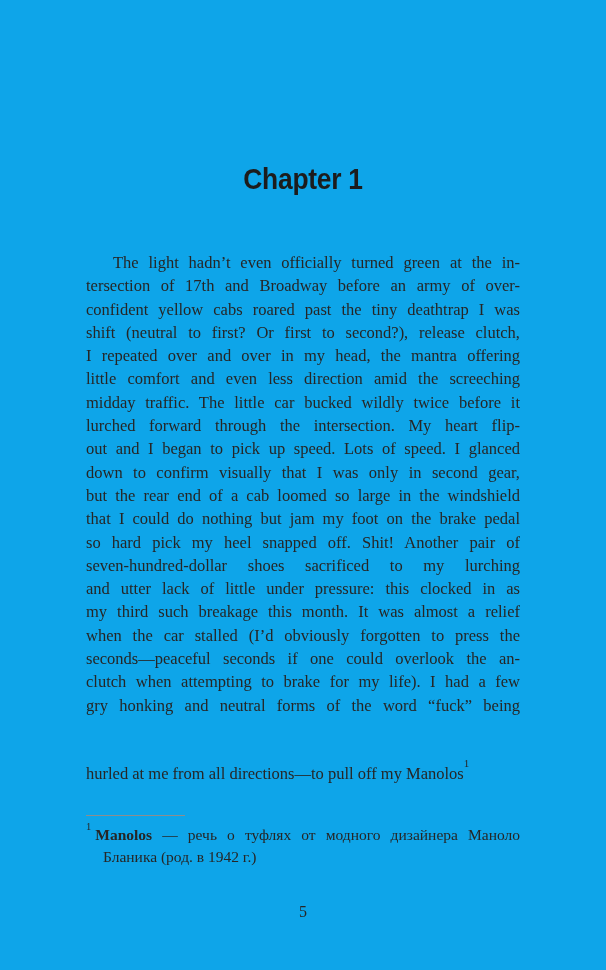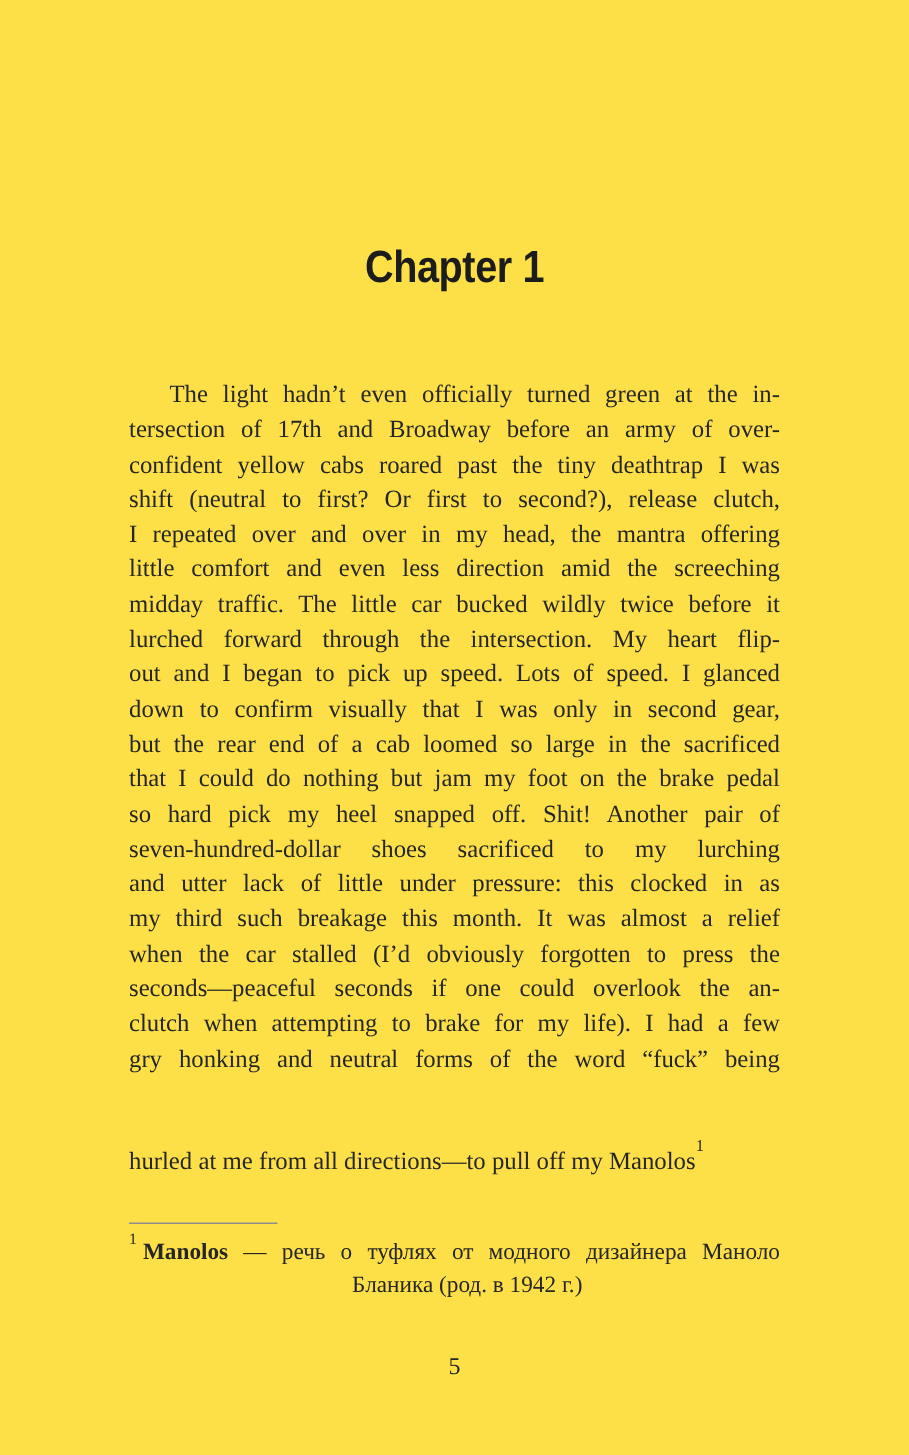--- a/index.html
+++ b/index.html
@@ -1,20 +1,20 @@
 <!DOCTYPE html>
 <html><head>
 <meta charset="utf-8">
 <style>
   html, body { margin: 0; padding: 0; background: #ffffff; }
   .page {
     position: relative;
     width: 606px;
     height: 970px;
-    background: #fde047;
+    background: #0ea5e9;
     color: #232323;
     font-family: "Liberation Serif", serif;
     overflow: hidden;
   }
   .chapter-title {
     position: absolute;
     top: 162px;
     left: 0;
     width: 100%;
     margin: 0;
@@ -66,21 +66,21 @@
     font-size: 15.5px;
     line-height: 22px;
     color: #262626;
   }
   .fn-line1 {
     text-align: justify;
     text-align-last: justify;
     padding-left: 17px;
     text-indent: -17px;
   }
-  .fn-line2 { padding-left: 17px; text-align: center; }
+  .fn-line2 { padding-left: 17px; }
   .fn-marker {
     font-size: 10.5px;
     line-height: 0;
     position: relative;
     top: -4px;
     margin-right: 4px;
   }
   .fn-term { font-weight: 700; }
   .page-number {
     position: absolute;
@@ -103,21 +103,21 @@
     <div class="line first">The light hadn’t even officially turned green at the in-</div>
     <div class="line">tersection of 17th and Broadway before an army of over-</div>
     <div class="line">confident yellow cabs roared past the tiny deathtrap I was</div>
     <div class="line">shift (neutral to first? Or first to second?), release clutch,</div>
     <div class="line">I repeated over and over in my head, the mantra offering</div>
     <div class="line">little comfort and even less direction amid the screeching</div>
     <div class="line">midday traffic. The little car bucked wildly twice before it</div>
     <div class="line">lurched forward through the intersection. My heart flip-</div>
     <div class="line">out and I began to pick up speed. Lots of speed. I glanced</div>
     <div class="line">down to confirm visually that I was only in second gear,</div>
-    <div class="line">but the rear end of a cab loomed so large in the sacrificed</div>
+    <div class="line">but the rear end of a cab loomed so large in the windshield</div>
     <div class="line">that I could do nothing but jam my foot on the brake pedal</div>
     <div class="line">so hard pick my heel snapped off. Shit! Another pair of</div>
     <div class="line">seven-hundred-dollar shoes sacrificed to my lurching</div>
     <div class="line">and utter lack of little under pressure: this clocked in as</div>
     <div class="line">my third such breakage this month. It was almost a relief</div>
     <div class="line">when the car stalled (I’d obviously forgotten to press the</div>
     <div class="line">seconds—peaceful seconds if one could overlook the an-</div>
     <div class="line">clutch when attempting to brake for my life). I had a few</div>
     <div class="line">gry honking and neutral forms of the word “fuck” being</div>
     <div class="line last"><span>hurled at me from all directions—to pull off my Manolos</span><sup class="fn-ref">1</sup></div>

